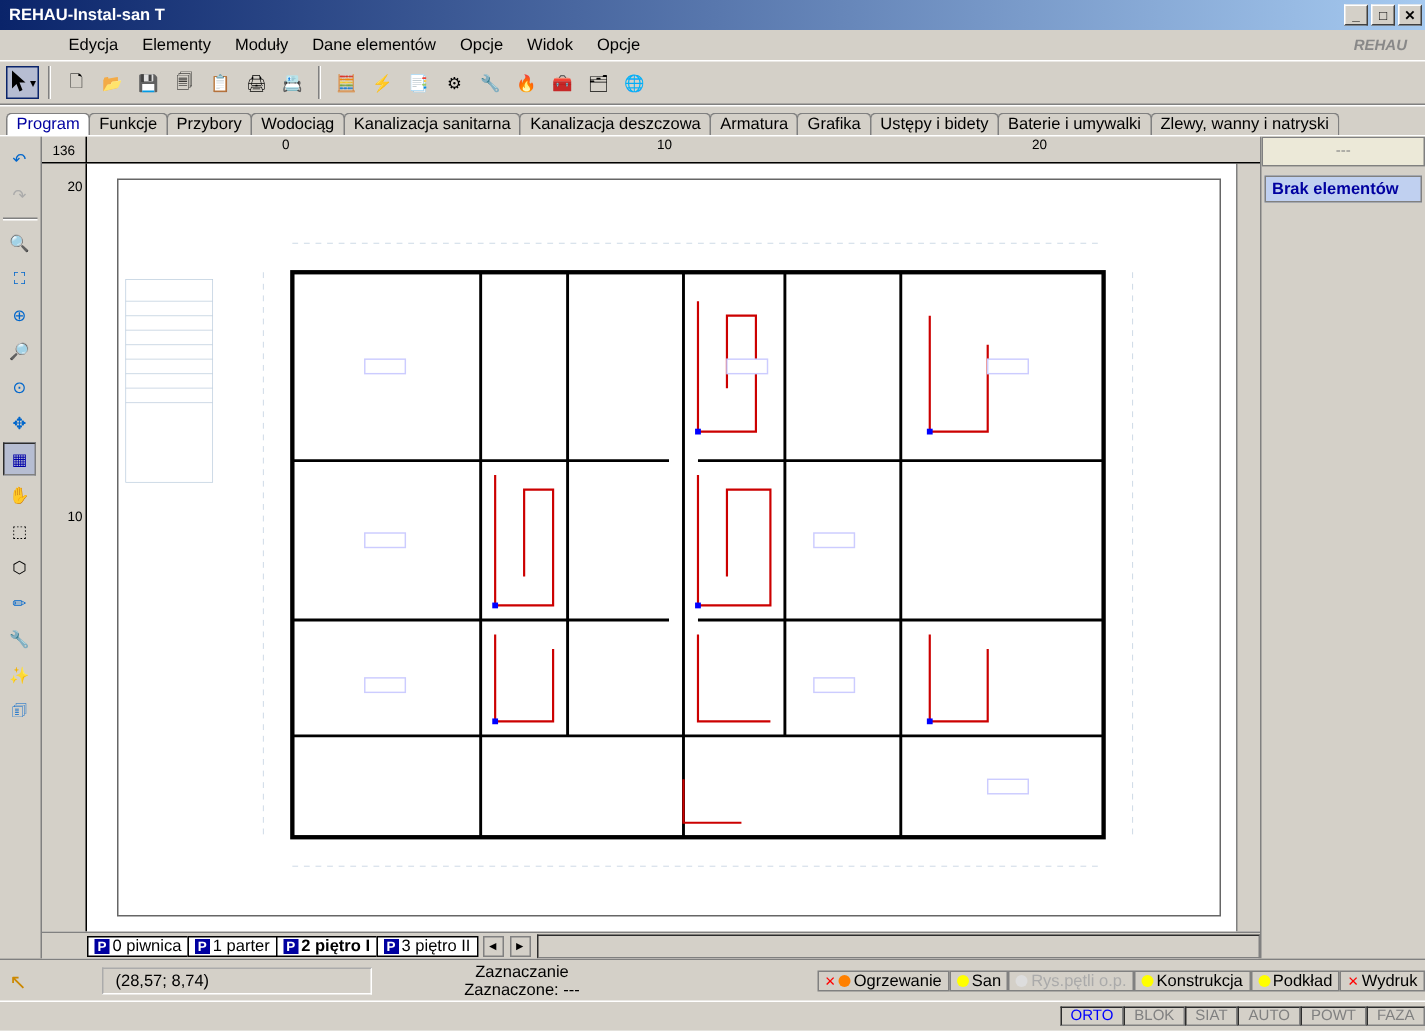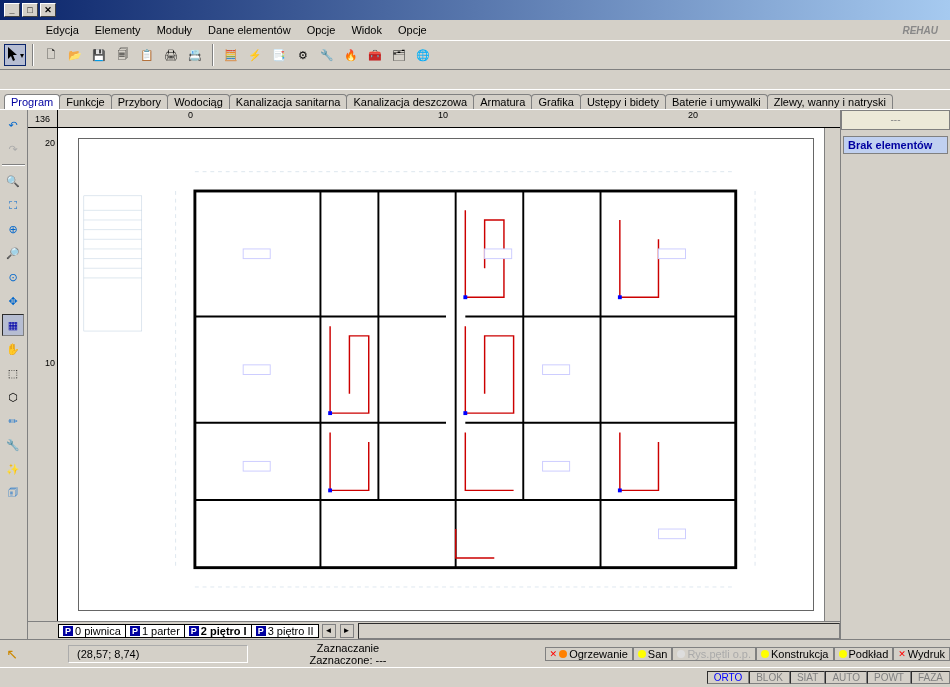--- a/index.html
+++ b/index.html
@@ -18,21 +18,21 @@
 .logo { color:#888; font-style:italic; font-weight:bold; padding-right:8px; font-size:10px;}
 
 
 .toolbar { height: 30px; background: #d4d0c8; border-top: 1px solid #fff; border-bottom: 1px solid #808080; display:flex; align-items:center; padding: 0 4px; gap:2px; }
 .toolbar .btn { width:22px; height:22px; border:1px solid transparent; display:flex; align-items:center; justify-content:center; font-size:14px; }
 .toolbar .btn.active{ border:1px solid #0a246a; background:#b6bdd2;}
 .toolbar .sep { width:6px; height:22px; border-left:1px solid #808080; border-right:1px solid #fff; margin:0 4px; width:2px;}
 .toolbar .btn svg{width:16px;height:16px;}
 
 
-.tabrow { height: 20px; background:#d4d0c8; border-top:1px solid #fff; display:flex; align-items:flex-end; padding-left:4px; overflow:hidden; white-space:nowrap;margin-top:19px;}
+.tabrow { height: 20px; background:#d4d0c8; border-top:1px solid #fff; display:flex; align-items:flex-end; padding-left:4px; overflow:hidden; white-space:nowrap;}
 .tabrow .tab { border:1px solid #808080; border-bottom:none; border-top-left-radius:4px; border-top-right-radius:4px; padding:1px 6px; margin-right:-1px; background:#d4d0c8; font-size:11px; position:relative;}
 .tabrow .tab.active{ background:#fff; color:#0000a0;}
 .tabrow .tab span{ font-size:11px;}
 
 
 .main { flex:1; display:flex; position:relative; overflow:hidden; border-top:1px solid #fff;}
 .lefttools { width:28px; background:#d4d0c8; border-right:1px solid #808080; display:flex; flex-direction:column; padding:4px 2px; gap:2px;}
 .lefttools .sep{height:2px;border-top:1px solid #808080;border-bottom:1px solid #fff;margin:2px 0;}
 .ltbtn{ width:22px; height:22px; display:flex; align-items:center; justify-content:center; border:1px solid transparent; font-size:13px;}
 .ltbtn.active{ border:1px inset #808080; background:#b6bdd2;}
@@ -74,20 +74,21 @@
 
 .infobar{height:28px;background:#d4d0c8;border-top:1px solid #808080;display:flex;align-items:center;}
 .infobar .coords{border:1px inset #fff;padding:2px 8px;margin-left:44px;font-size:11px;width:180px;}
 .infobar .midinfo{font-size:11px;text-align:center;flex:0 0 200px;}
 .infobar .spacer{flex:1;}
 </style>
 </head>
 <body>
 
 <div class="titlebar">
+  <span class="title">REHAU-Instal-san T</span>
   <div class="winbtn">_</div>
   <div class="winbtn">□</div>
   <div class="winbtn">✕</div>
 </div>
 
 <div class="menubar">
   <span class="item">Plik</span>
   <span class="item">Edycja</span>
   <span class="item">Elementy</span>
   <span class="item">Moduły</span>

